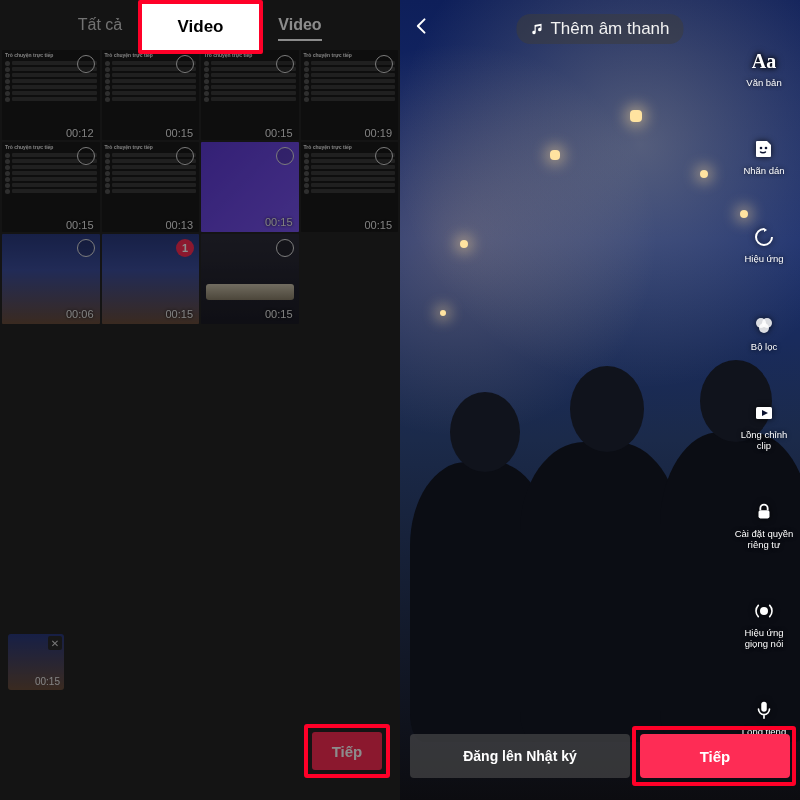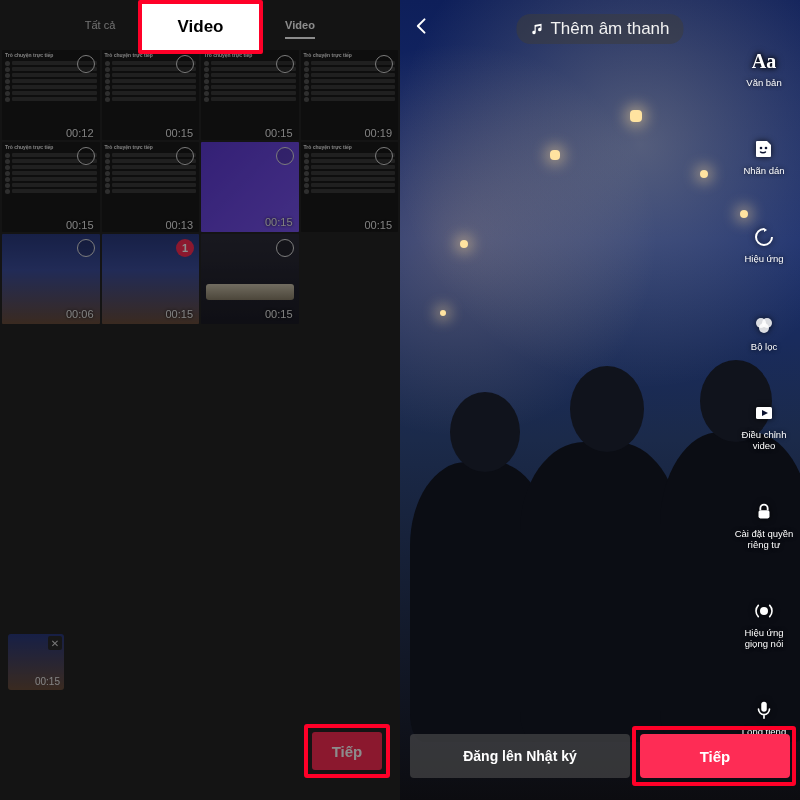--- a/index.html
+++ b/index.html
@@ -9,21 +9,21 @@
     background: #111;
     position: relative;
     overflow: hidden;
   }
   .panel { position: absolute; top:0; width:400px; height:800px; }
   .left { left:0; background:#252525; }
   .right { left:400px; background:#0a1230; }
 
   
   .tabs { display:flex; height:50px; align-items:center; }
-  .tab { flex:1; text-align:center; color:#cfcfcf; font-size:11px; font-weight:500; cursor:pointer; padding:14px 0; }
+  .tab { flex:1; text-align:center; color:#cfcfcf; font-size:16px; font-weight:500; cursor:pointer; padding:14px 0; }
   .tab.active { color:#fff; font-weight:700; }
   .tab.active .lab { border-bottom:2px solid #fff; padding-bottom:6px; }
   .highlight-tab {
     position:absolute; top:0px; left:138px; width:125px; height:54px;
     border:4px solid #ff0028; border-radius:2px; pointer-events:none;
     background:#fff;
     display:flex; align-items:center; justify-content:center;
     font-weight:700; font-size:17px; color:#000;
   }
   .grid {
@@ -479,21 +479,21 @@
         </div>
       <span>Bộ lọc</span>
     </div>
     <div class="tool">
       <div class="ticon">
           <svg width="24" height="24" viewBox="0 0 24 24">
             <rect x="4" y="6" width="16" height="12" rx="1.5" fill="#fff"></rect>
             <polygon points="10,9 16,12 10,15" fill="#0a1230"></polygon>
           </svg>
         </div>
-      <span>Điều chỉnh video</span>
+      <span>Lồng chỉnh clip</span>
     </div>
     <div class="tool">
       <div class="ticon">
           <svg width="22" height="22" viewBox="0 0 24 24">
             <rect x="6" y="10" width="12" height="9" rx="2" fill="#fff"></rect>
             <path d="M8 10V8a4 4 0 0 1 8 0v2" stroke="#fff" stroke-width="2" fill="none"></path>
           </svg>
         </div>
       <span>Cài đặt quyền riêng tư</span>
     </div>

